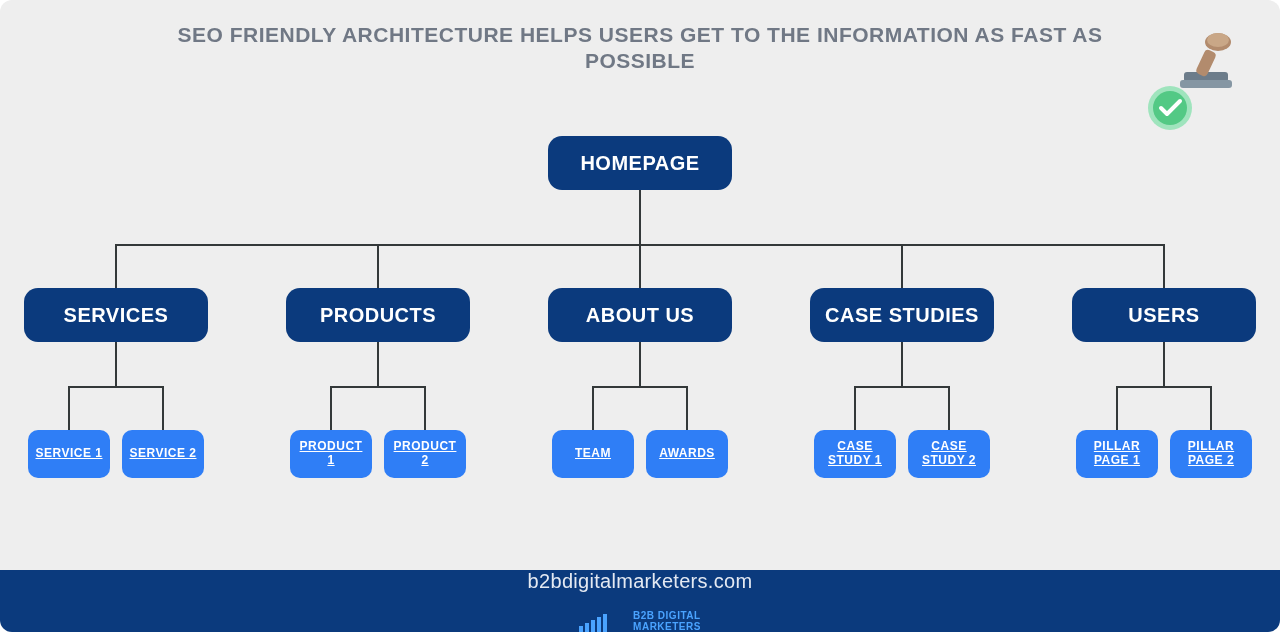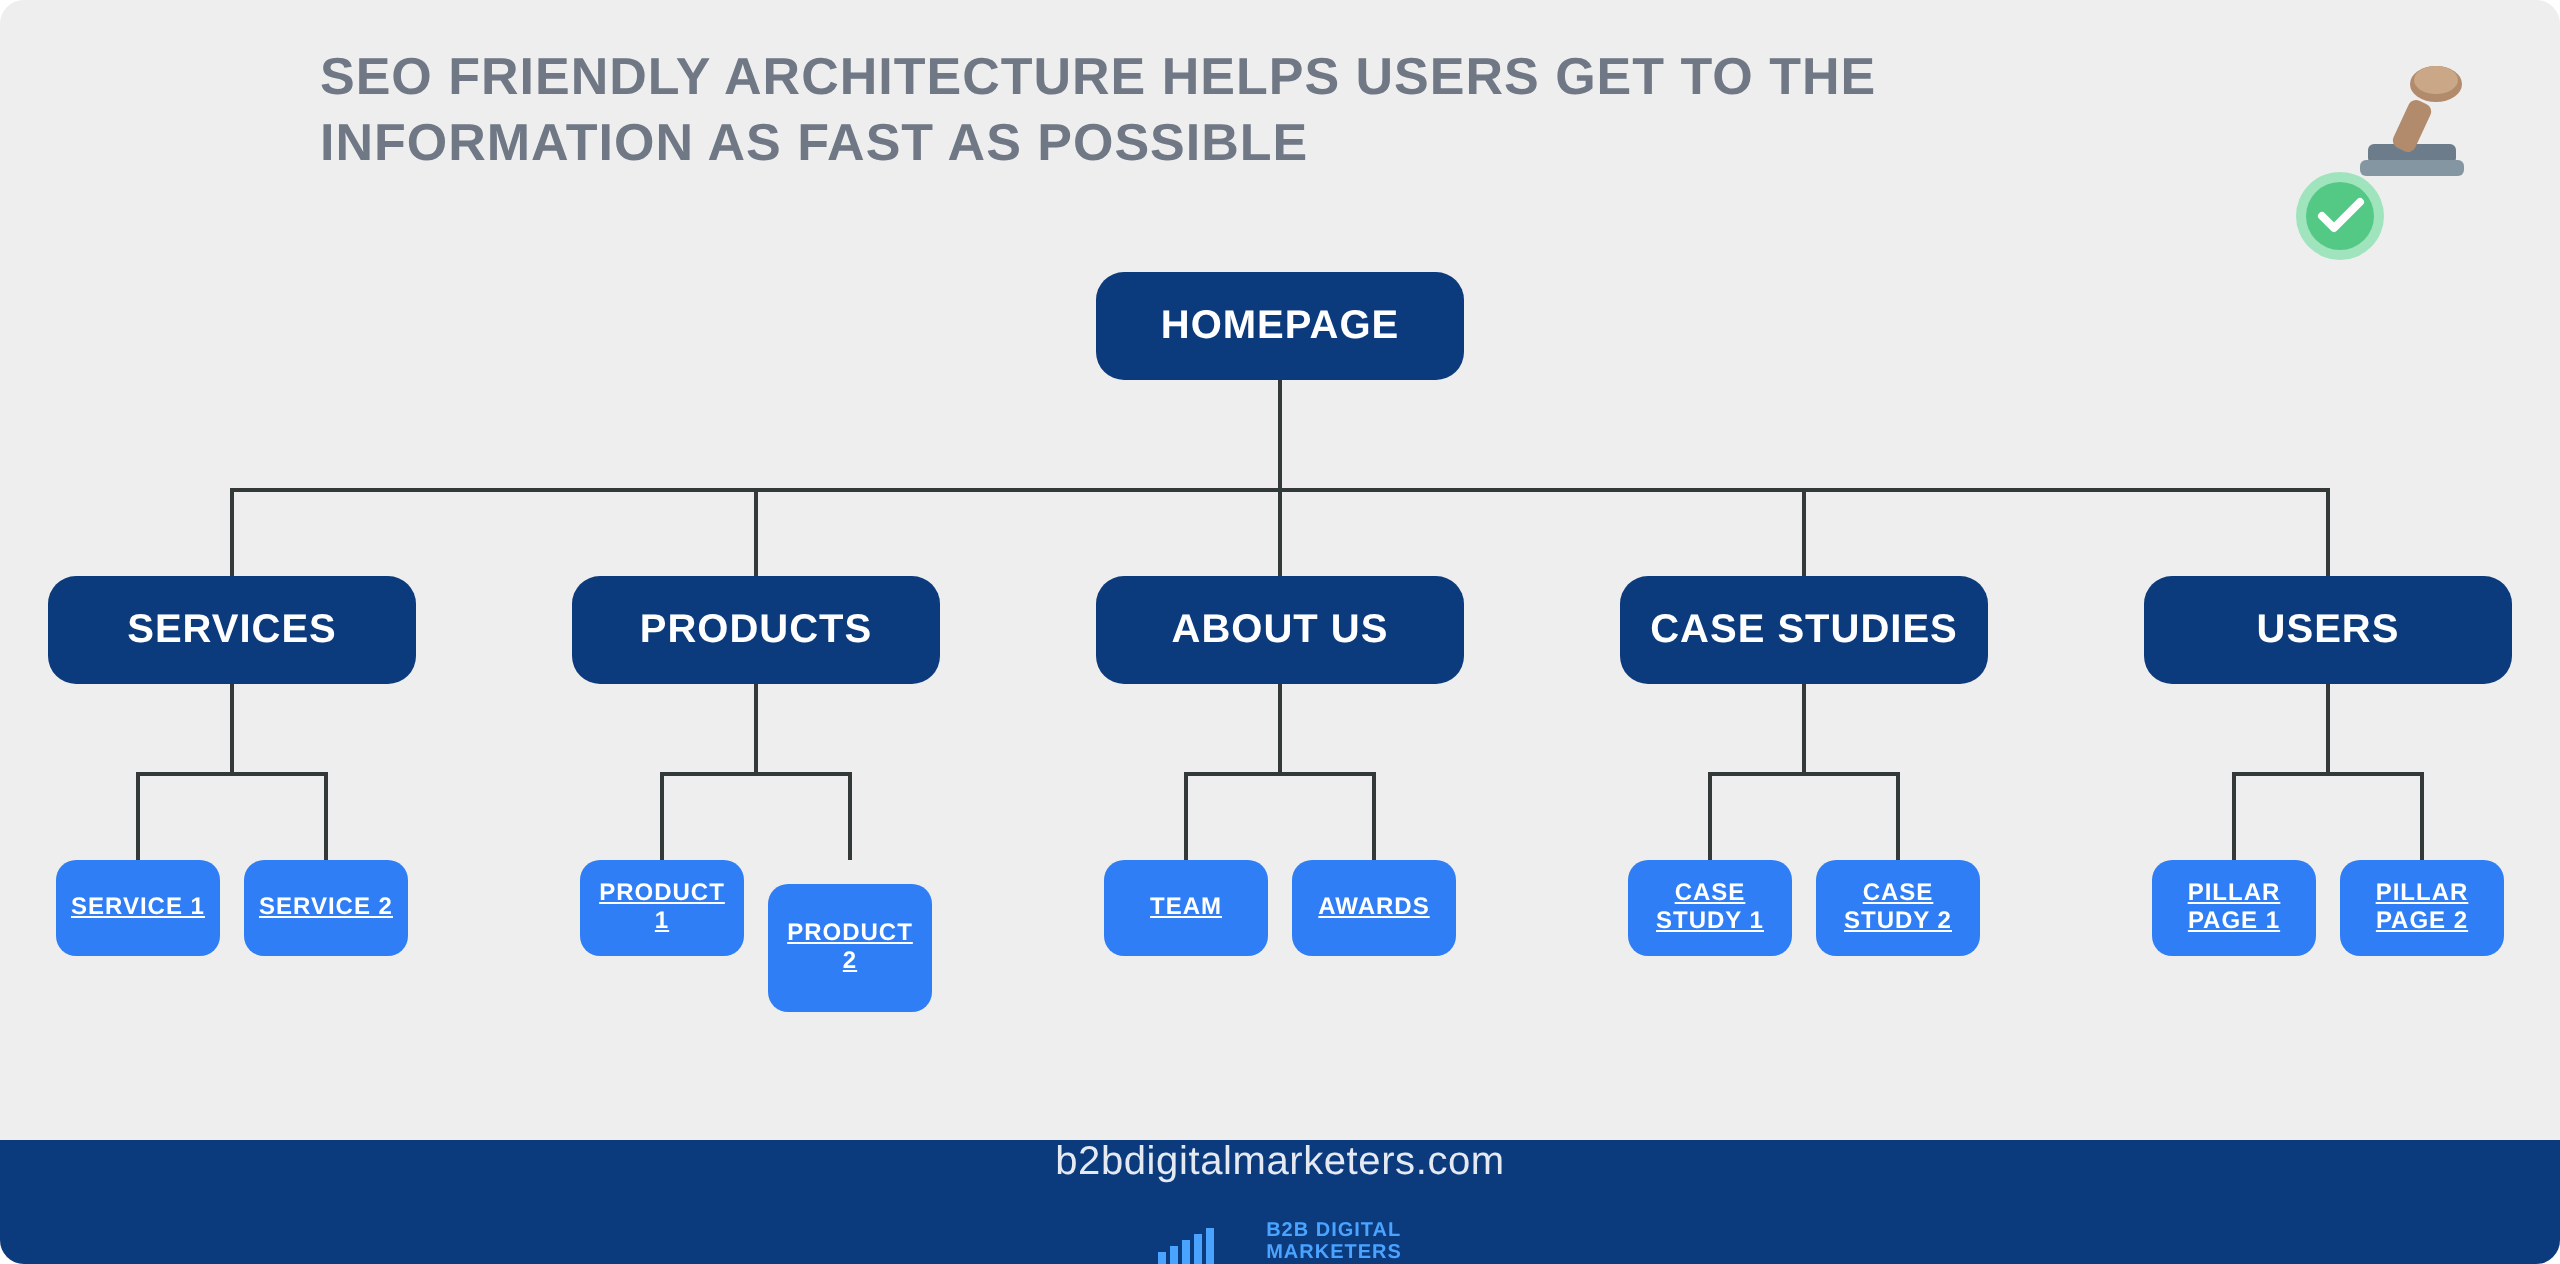--- a/index.html
+++ b/index.html
@@ -13,21 +13,22 @@
     position: relative;
     background: #eeeeee;
     overflow: hidden;
     border-radius: 12px;
   }
   
   .title {
     position: absolute;
     top: 22px;
     left: 0; right: 0;
-    font-size: 26px;
+    text-align: center;
+    font-size: 21px;
     font-weight: 600;
     letter-spacing: .5px;
     color: #707885;
     line-height: 1.25;
     padding: 0 160px;
   }
   
   .stamp-wrap {
     position: absolute;
     top: 28px; right: 30px;
@@ -145,21 +146,21 @@
   <div class="conn v" style="left:68px;  top:386px; height:44px;"></div>
   <div class="conn v" style="left:162px; top:386px; height:44px;"></div>
   <div class="node lvl2" style="left:28px;  top:430px; width:82px; height:48px;">SERVICE 1</div>
   <div class="node lvl2" style="left:122px; top:430px; width:82px; height:48px;">SERVICE 2</div>
 
   <div class="conn v" style="left:377px; top:342px; height:44px;"></div>
   <div class="conn h" style="left:330px; top:386px; width:96px;"></div>
   <div class="conn v" style="left:330px; top:386px; height:44px;"></div>
   <div class="conn v" style="left:424px; top:386px; height:44px;"></div>
   <div class="node lvl2" style="left:290px; top:430px; width:82px; height:48px;">PRODUCT 1</div>
-  <div class="node lvl2" style="left:384px; top:442px; width:82px; height:64px;">PRODUCT 2</div>
+  <div class="node lvl2" style="left:384px; top:430px; width:82px; height:48px;">PRODUCT 2</div>
 
   <div class="conn v" style="left:639px; top:342px; height:44px;"></div>
   <div class="conn h" style="left:592px; top:386px; width:96px;"></div>
   <div class="conn v" style="left:592px; top:386px; height:44px;"></div>
   <div class="conn v" style="left:686px; top:386px; height:44px;"></div>
   <div class="node lvl2" style="left:552px; top:430px; width:82px; height:48px;">TEAM</div>
   <div class="node lvl2" style="left:646px; top:430px; width:82px; height:48px;">AWARDS</div>
 
   <div class="conn v" style="left:901px; top:342px; height:44px;"></div>
   <div class="conn h" style="left:854px; top:386px; width:96px;"></div>

